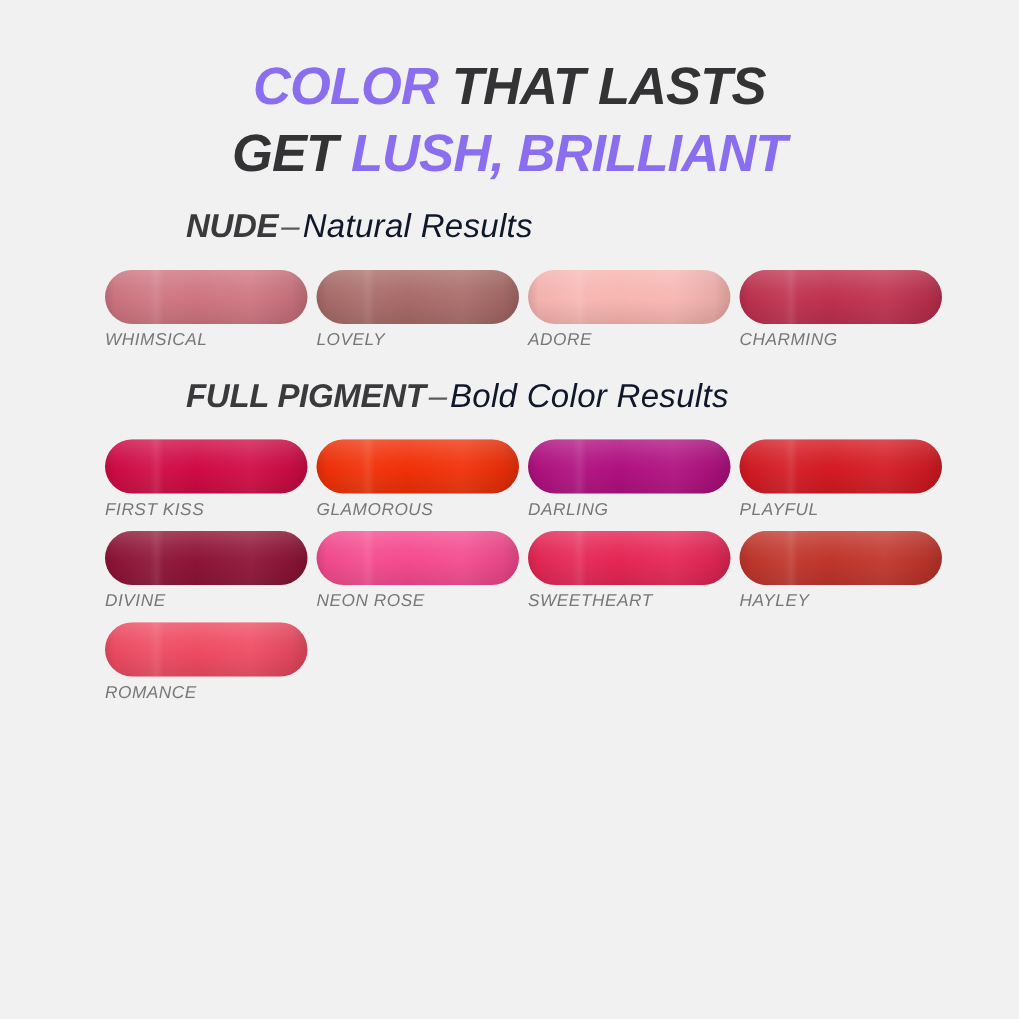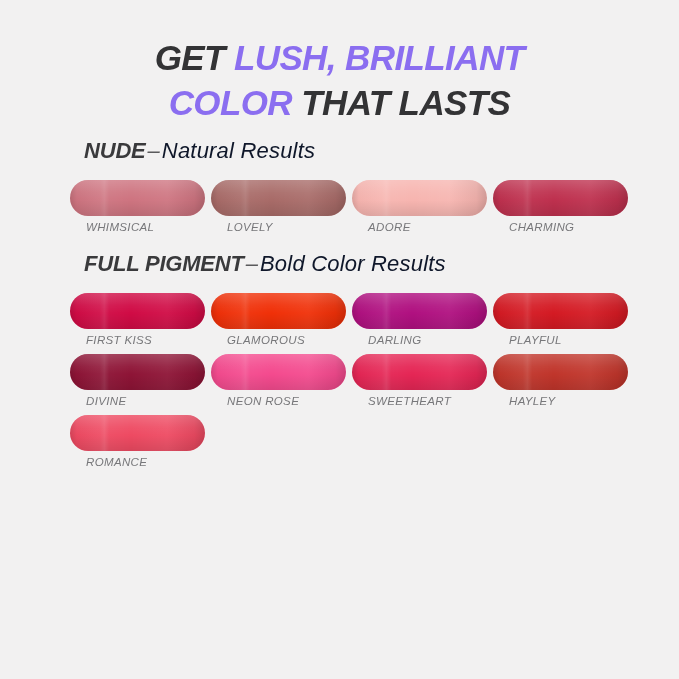--- a/index.html
+++ b/index.html
@@ -51,20 +51,21 @@
     font-size: 22px;
     line-height: 1;
     font-style: italic;
     color: #3a3a3c;
     white-space: nowrap;
     margin: 0 0 18px 14px;
   }
   .section-name {
     font-weight: 700;
     letter-spacing: -0.2px;
+    margin-left: 40px;
   }
   .section-dash {
     font-weight: 300;
     color: #5a5a5c;
     padding: 0 2px;
   }
   .section-sub {
     font-weight: 300;
     color: #0f172a;
     letter-spacing: 0.2px;
@@ -122,34 +123,33 @@
   }
   .swatch-label {
     margin-top: 5px;
     font-size: 11.5px;
     font-style: italic;
     font-weight: 400;
     letter-spacing: 0.35px;
     color: #77777a;
     text-transform: uppercase;
     white-space: nowrap;
-    margin-left: 16px;
   }
 </style>
 </head>
 <body style="background-color: rgb(242, 241, 241);">
 
 <div class="page" style="background-color: rgb(242, 241, 241);">
 
   <div class="headline">
     <span class="headline-line">
-      <span class="hl-dark" style="color: rgb(51, 51, 53);">GET </span><span class="hl-accent" style="color: rgb(139, 110, 240);">LUSH, BRILLIANT</span>
+      <span class="hl-accent" style="color: rgb(139, 110, 240);">COLOR</span><span class="hl-dark" style="color: rgb(51, 51, 53);"> THAT LASTS</span>
     </span>
     <span class="headline-line">
-      <span class="hl-accent" style="color: rgb(139, 110, 240);">COLOR</span><span class="hl-dark" style="color: rgb(51, 51, 53);"> THAT LASTS</span>
+      <span class="hl-dark" style="color: rgb(51, 51, 53);">GET </span><span class="hl-accent" style="color: rgb(139, 110, 240);">LUSH, BRILLIANT</span>
     </span>
   </div>
 
   <div class="sections">
 
     <div class="section">
       <div class="section-head">
         <span class="section-name">NUDE</span><span class="section-dash">–</span><span class="section-sub">Natural Results</span>
       </div>
       <div class="swatch-grid">

